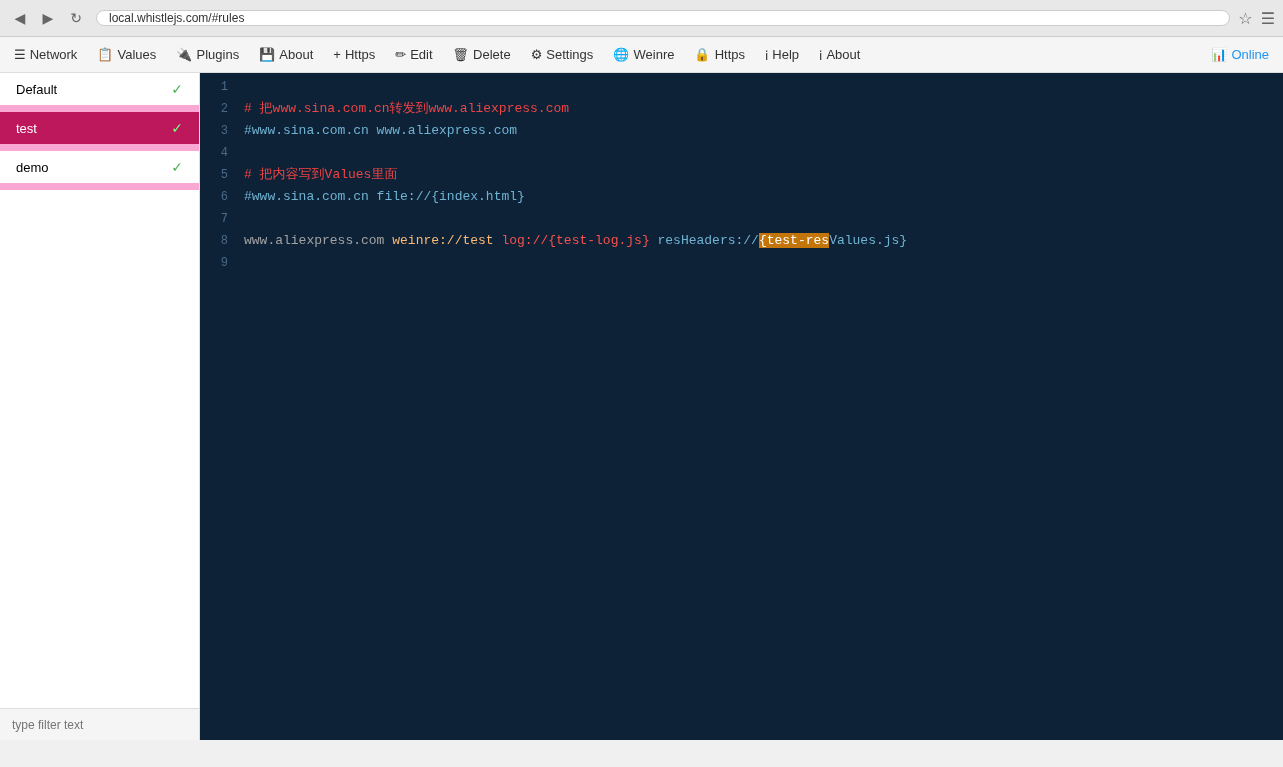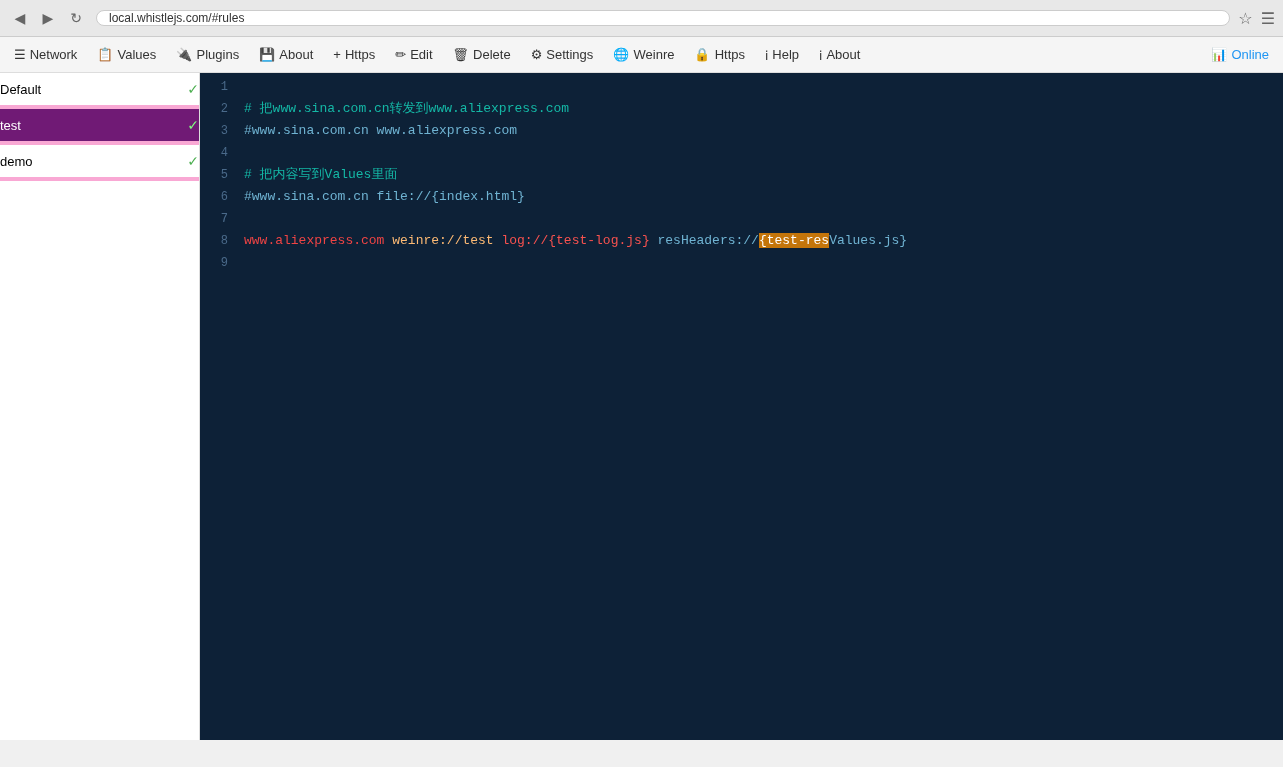--- a/index.html
+++ b/index.html
@@ -18,39 +18,39 @@
     .nav-item { display: flex; align-items: center; gap: 4px; padding: 6px 10px; cursor: pointer; font-size: 13px; color: #333; text-decoration: none; white-space: nowrap; }
     .nav-item .icon { font-size: 13px; }
     .online-badge { display: flex; align-items: center; gap: 4px; margin-left: auto; padding: 6px 10px; color: #2196F3; font-size: 13px; }
 
     
     .main-layout { display: flex; height: calc(767px - 36px - 36px - 28px); }
 
     
     .sidebar { width: 200px; background: white; border-right: 1px solid #ddd; display: flex; flex-direction: column; }
     .sidebar-list { flex: 1; overflow-y: auto; }
-    .sidebar-item { display: flex; align-items: center; padding: 8px 0; cursor: pointer; border-bottom: 4px solid #f9a8d4; }
-    .sidebar-item.active { background: #701a75; color: white; }
+    .sidebar-item { display: flex; align-items: center; padding: 8px 16px; cursor: pointer; border-bottom: 7px solid #f9a8d4; }
+    .sidebar-item.active { background: #be185d; color: white; }
     .sidebar-item .item-name { flex: 1; font-size: 13px; }
     .sidebar-item .check { color: #4caf50; font-size: 14px; }
     .sidebar-item.active .check { color: #80ff80; }
     .sidebar-filter { padding: 8px 12px; border-top: 1px solid #ddd; background: #f5f5f5; }
     .sidebar-filter input { width: 100%; border: none; background: none; font-size: 12px; color: #999; outline: none; }
 
     
     .editor-area { flex: 1; background: #0d2137; overflow: auto; font-family: 'Courier New', Courier, monospace; font-size: 13px; }
     .editor-content { padding: 4px 0; min-height: 100%; }
     .editor-line { display: flex; line-height: 1.6; min-height: 22px; }
     .line-number { width: 40px; min-width: 40px; color: #4a6a8a; text-align: right; padding-right: 12px; user-select: none; font-size: 12px; padding-top: 1px; }
     .line-content { flex: 1; color: #cdd9e5; padding-left: 4px; white-space: pre; }
 
     
-    .c-comment { color: #14b8a6; }
+    .c-comment { color: #ef4444; }
     .c-url-blue { color: #6fb3d2; }
-    .c-url-white { color: #ef4444; }
+    .c-url-white { color: #a3a3a3; }
     .c-orange { color: #fdba74; }
     .c-highlight { background: #c4750a; color: #fff; margin-top: 41px; }
     .c-log { color: #f8524f; }
     .c-resheaders { color: #6fb3d2; }
   </style>
 </head>
 <body>
 
 <div class="browser-chrome">
   <div class="browser-toolbar">
@@ -136,20 +136,23 @@
         <span class="item-name">test</span>
         <span class="check">✓</span>
       </div>
 
       <div class="sidebar-item">
         <span class="item-name">demo</span>
         <span class="check">✓</span>
       </div>
 
     </div>
+    <div class="sidebar-filter">
+      <input type="text" placeholder="type filter text" style="">
+    </div>
   </div>
 
   <div class="editor-area">
     <div class="editor-content">
 
       <div class="editor-line">
         <span class="line-number">1</span>
         <span class="line-content"></span>
       </div>
 

